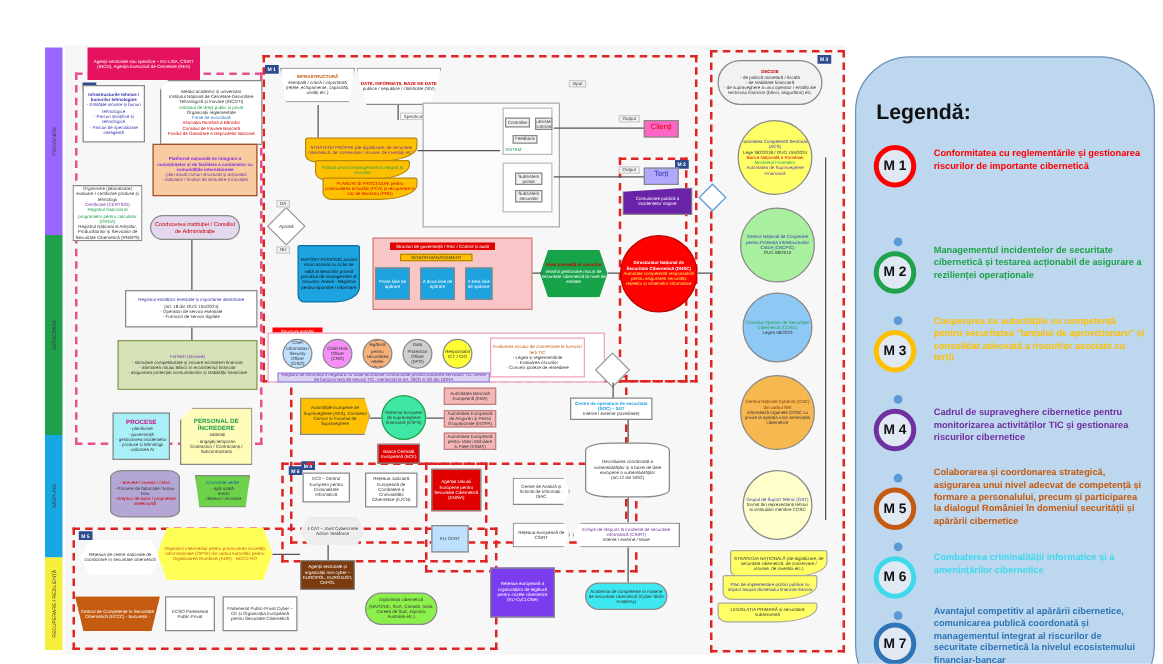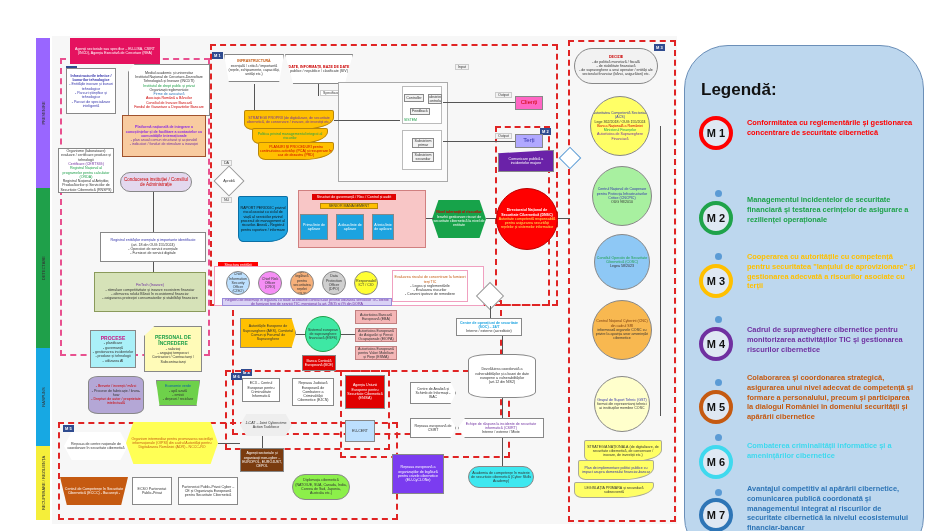--- a/index.html
+++ b/index.html
@@ -236,31 +236,31 @@
 <div class="line" style="left:341px;top:334px;width:14px;height:1px"></div>
 <div class="line" style="left:128px;top:446px;width:0;height:0"></div>
 <div class="line" style="left:218px;top:443px;width:22px;height:1px"></div>
 <div class="line" style="left:262px;top:436px;width:1px;height:12px"></div>
 
 <div id="legend">
   <div id="legend-title">Legendă:</div>
 
   <div class="leg-item" style="top:70px">
     <div class="leg-ring" style="top:0;border-color:#ff0000">M 1</div>
-    <div class="leg-text" style="top:2px;color:#ff0000">Conformitatea cu reglementările și gestionarea concentrare de securitate cibernetică</div>
+    <div class="leg-text" style="top:2px;color:#ff0000">Conformitatea cu reglementările și gestionarea riscurilor de importante cibernetică</div>
   </div>
   <div class="leg-dot" style="top:144px"></div>
   <div class="leg-item" style="top:155px">
     <div class="leg-ring" style="top:0;border-color:#1fa34a">M 2</div>
-    <div class="leg-text" style="top:-6px;color:#1fa34a">Managementul incidentelor de securitate financiară și testarea cerințelor de asigurare a rezilienței operaționale</div>
+    <div class="leg-text" style="top:-6px;color:#1fa34a">Managementul incidentelor de securitate cibernetică și testarea acționabil de asigurare a rezilienței operaționale</div>
   </div>
   <div class="leg-dot" style="top:207px"></div>
   <div class="leg-item" style="top:218px">
     <div class="leg-ring" style="top:0;border-color:#ffc000">M 3</div>
-    <div class="leg-text" style="top:-12px;color:#ffc000">Cooperarea cu autoritățile cu competență pentru securitatea "lanțului de aprovizionare" și gestionarea adecvată a riscurilor asociate cu terții</div>
+    <div class="leg-text" style="top:-12px;color:#ffc000">Cooperarea cu autoritățile cu competență pentru securitatea "lanțului de aprovizionare" și consolidat adecvată a riscurilor asociate cu terții</div>
   </div>
   <div class="leg-dot" style="top:270px"></div>
   <div class="leg-item" style="top:281px">
     <div class="leg-ring" style="top:0;border-color:#7030a0">M 4</div>
     <div class="leg-text" style="top:-2px;color:#7030a0">Cadrul de supraveghere cibernetice pentru monitorizarea activităților TIC și gestionarea riscurilor cibernetice</div>
   </div>
   <div class="leg-dot" style="top:333px"></div>
   <div class="leg-item" style="top:344px">
     <div class="leg-ring" style="top:0;border-color:#c55a11">M 5</div>
     <div class="leg-text" style="top:-17px;color:#c55a11">Colaborarea și coordonarea strategică, asigurarea unui nivel adecvat de competență și formare a personalului, precum și participarea la dialogul României în domeniul securității și apărării cibernetice</div>

